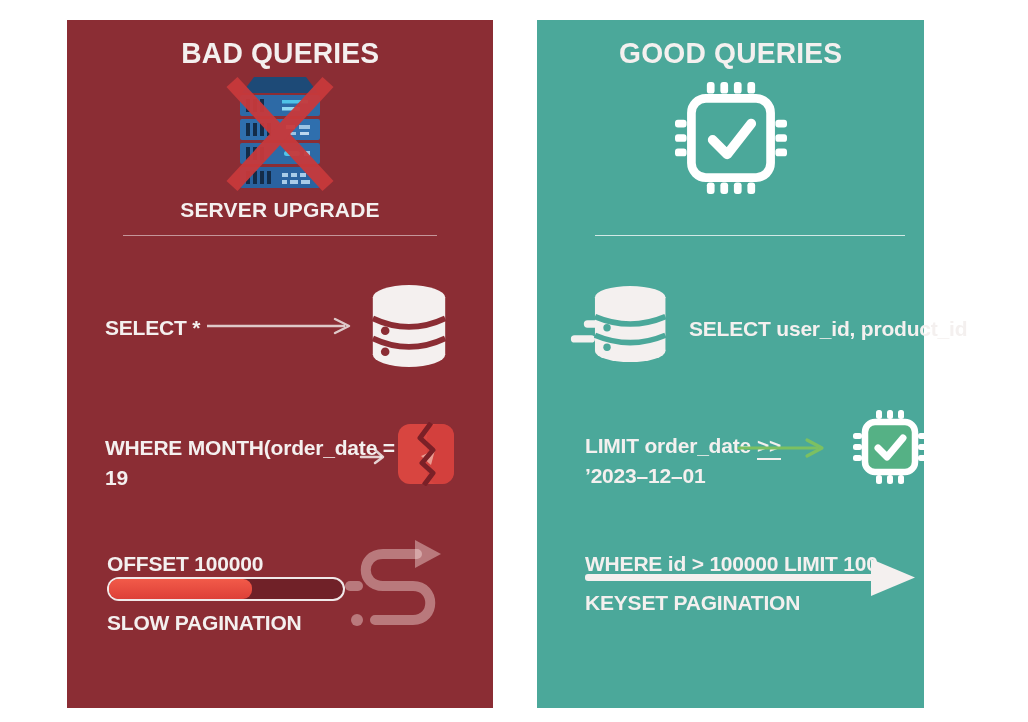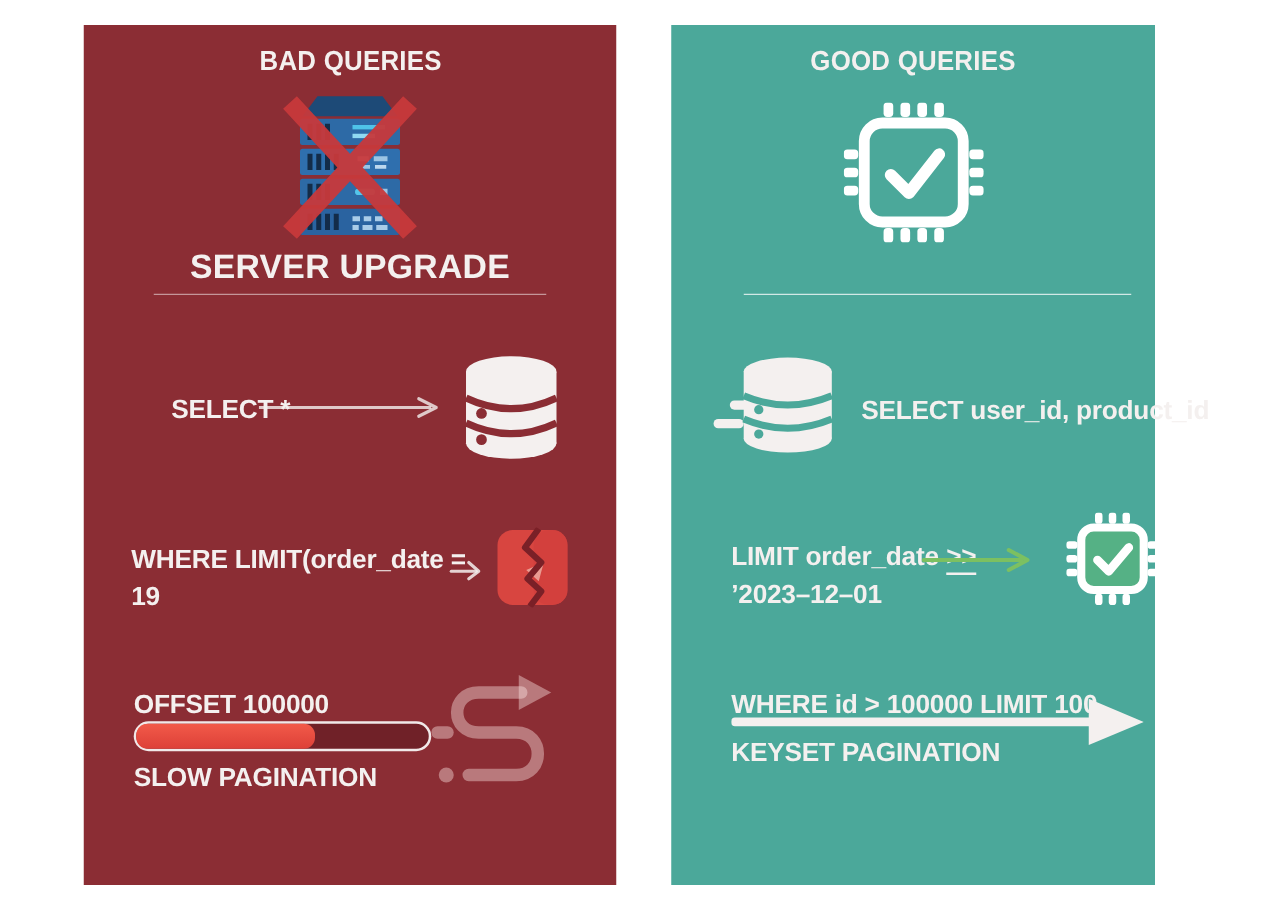--- a/index.html
+++ b/index.html
@@ -6,34 +6,34 @@
   body{
     width:1028px;height:722px;position:relative;background:#ffffff;
     font-family:"Liberation Sans",sans-serif;font-weight:bold;color:#f4f0ef;
     overflow:hidden;
   }
   .panel{position:absolute;top:20px;height:688px;}
   .panel-bad{left:67px;width:426px;background:#8b2d34;}
   .panel-good{left:537px;width:387px;background:#4ba89a;}
 
   .title{position:absolute;top:16px;left:0;width:100%;text-align:center;
-         font-size:22px;letter-spacing:0.2px;}
+         font-size:30px;letter-spacing:0.2px;}
   .title>span{display:inline-block;transform:scaleX(0.94);}
   .subtitle{position:absolute;top:178px;left:0;width:100%;text-align:center;
-            font-size:27px;letter-spacing:0.2px;}
+            font-size:21px;letter-spacing:0.2px;}
   .divider{position:absolute;height:1px;}
   .panel-bad .divider{top:215px;left:56px;width:314px;background:rgba(255,255,255,0.5);}
   .panel-good .divider{top:215px;left:58px;width:310px;background:rgba(255,255,255,0.75);}
 
   .q{font-size:21px;letter-spacing:-0.2px;line-height:30px;position:absolute;white-space:nowrap;}
   .icon{position:absolute;}
 
   
   .bad-header-icon{left:50%;top:54px;transform:translateX(-50%);width:124px;height:118px;}
-  .bad-select-label{left:38px;top:293px;margin-left:32px;}
+  .bad-select-label{left:38px;top:293px;}
   .bad-select-arrow{left:140px;top:296px;width:152px;height:20px;}
   .bad-db-icon{left:302px;top:264px;width:80px;height:84px;}
   .bad-where-text{left:38px;top:413px;}
   .bad-where-arrow{left:292px;top:424px;width:30px;height:22px;}
   .bad-broken-icon{left:330px;top:402px;width:58px;height:64px;}
   .bad-offset-label{left:40px;top:529px;}
   .progress{position:absolute;left:40px;top:557px;width:234px;height:20px;
             border:2px solid rgba(255,255,255,0.9);border-radius:12px;
             background:rgba(50,8,14,0.30);}
   .progress-fill{height:100%;border-radius:9px;
@@ -128,21 +128,21 @@
       <g stroke="#8b2d34" stroke-width="6" fill="none">
         <path d="M4,36 Q42,54 80,36"></path>
         <path d="M4,57 Q42,75 80,57"></path>
       </g>
       <circle cx="17" cy="49" r="4.5" fill="#8b2d34"></circle>
       <circle cx="17" cy="71" r="4.5" fill="#8b2d34"></circle>
     </svg>
   </span>
 
   <div class="q bad-where-text">
-    <div>WHERE LIMIT(order_date =</div>
+    <div>WHERE MONTH(order_date =</div>
     <div>19</div>
   </div>
   <span class="icon bad-where-arrow">
     <svg viewBox="0 0 30 22" width="30" height="22" fill="none" stroke="rgba(244,240,239,0.85)" stroke-width="2.5" stroke-linecap="round" stroke-linejoin="round">
       <line x1="2" y1="13" x2="22" y2="13"></line>
       <path d="M16,6 L24,13 L16,19"></path>
     </svg>
   </span>
   <span class="icon bad-broken-icon">
     <svg viewBox="0 0 58 64" width="58" height="64">

